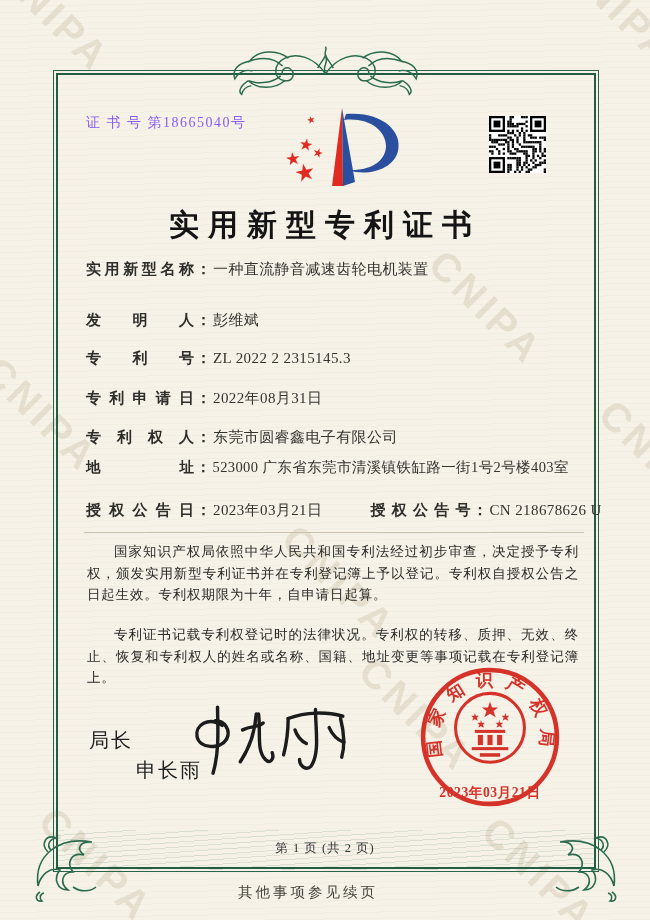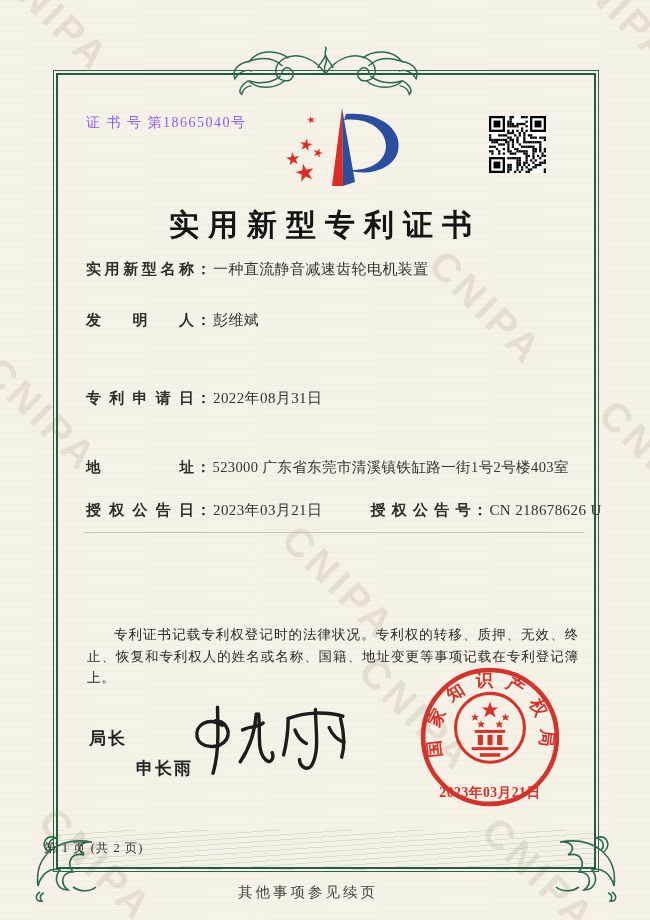--- a/index.html
+++ b/index.html
@@ -61,29 +61,29 @@
   .grant2 .flabel{ width:100px; }
 
   .sep{ position:absolute; left:84px; top:532px; width:500px; height:1px; background:#c8c1b0; }
 
   .para{
     position:absolute; left:87px; width:492px; font-size:13.5px; line-height:21.5px;
     letter-spacing:0.8px; color:#2b2a27; text-indent:2em; text-align:justify;
   }
   .p1{ top:541px; } .p2{ top:624px; }
 
-  .director{ position:absolute; left:89px; font-size:17px; color:#222; letter-spacing:2px;font-weight:bold; }
+  .director{ position:absolute; left:89px; font-size:20px; color:#222; letter-spacing:2px; }
   .d1{ top:727px; } .d2{ top:757px;margin-left:47px; }
   .signature{ position:absolute; left:182px; top:698px; width:185px; height:82px; }
 
   .seal{ position:absolute; left:416px; top:665px; width:148px; height:148px; opacity:0.95; }
 
   .page-info{
-    position:absolute; left:0; top:840px; width:650px; text-align:left;
-    font-size:12.5px; color:#333; letter-spacing:1px;padding-left:44px;
+    position:absolute; left:0; top:840px; width:650px; text-align:center;
+    font-size:12.5px; color:#333; letter-spacing:1px;
   }
   .cont-note{
     position:absolute; left:0; top:883px; width:616px; text-align:center;
     font-size:14.5px; color:#46443c; letter-spacing:3px;
   }
   svg text{ font-family:"Liberation Serif","DejaVu Serif",serif; }
 </style>
 </head>
 <body>
 
@@ -360,32 +360,39 @@
       </svg>
 
     <div class="title">实用新型专利证书</div>
 
     <div class="field-row r1">
       <span class="flabel">实用新型名称</span><span class="fcolon">：</span><span class="fvalue">一种直流静音减速齿轮电机装置</span>
     </div>
     <div class="field-row r2">
       <span class="flabel">发明人</span><span class="fcolon">：</span><span class="fvalue">彭维斌</span>
     </div>
+    <div class="field-row r3">
+      <span class="flabel">专利号</span><span class="fcolon">：</span><span class="fvalue">ZL 2022 2 2315145.3</span>
+    </div>
     <div class="field-row r4">
       <span class="flabel">专利申请日</span><span class="fcolon">：</span><span class="fvalue">2022年08月31日</span>
     </div>
+    <div class="field-row r5">
+      <span class="flabel">专利权人</span><span class="fcolon">：</span><span class="fvalue">东莞市圆睿鑫电子有限公司</span>
+    </div>
     <div class="field-row r6">
       <span class="flabel">地址</span><span class="fcolon">：</span><span class="fvalue">523000 广东省东莞市清溪镇铁缸路一街1号2号楼403室</span>
     </div>
     <div class="field-row r7">
       <span><span class="flabel">授权公告日</span><span class="fcolon">：</span><span class="fvalue">2023年03月21日</span></span><span class="grant2"><span class="flabel">授权公告号</span><span class="fcolon">：</span><span class="fvalue">CN 218678626 U</span></span>
     </div>
 
     <div class="sep"></div>
 
+    <div class="para p1">国家知识产权局依照中华人民共和国专利法经过初步审查，决定授予专利权，颁发实用新型专利证书并在专利登记簿上予以登记。专利权自授权公告之日起生效。专利权期限为十年，自申请日起算。</div>
     <div class="para p2">专利证书记载专利权登记时的法律状况。专利权的转移、质押、无效、终止、恢复和专利权人的姓名或名称、国籍、地址变更等事项记载在专利登记簿上。</div>
 
     <div class="director d1">局长</div>
     <div class="director d2">申长雨</div>
 
     <svg class="signature" viewBox="0 0 160 72">
       <g stroke="#1c1c1c" fill="none" stroke-width="3" stroke-linecap="round">
         <path d="M34,24 C22,16 10,24 12,34 C14,44 32,46 38,36 C42,28 36,20 28,20"></path>
         <path d="M30,8 C30,24 32,46 26,66"></path>
         <path d="M64,14 C63,28 58,44 50,56"></path>

